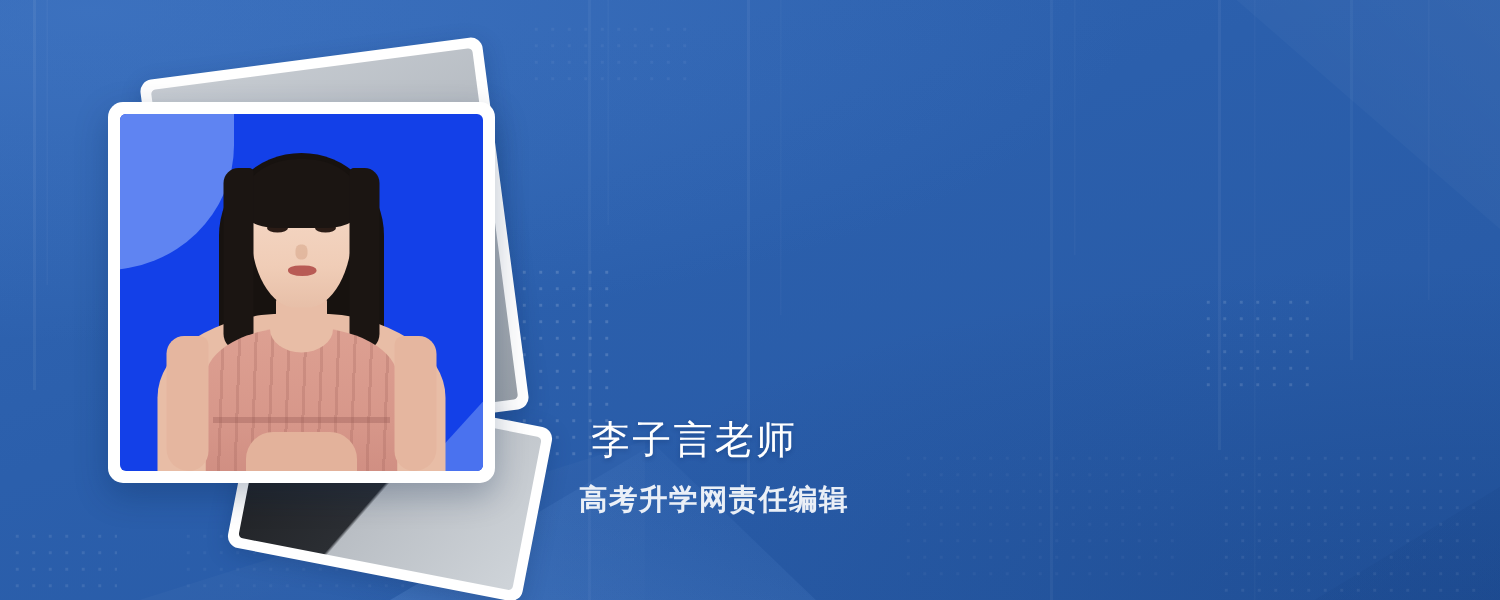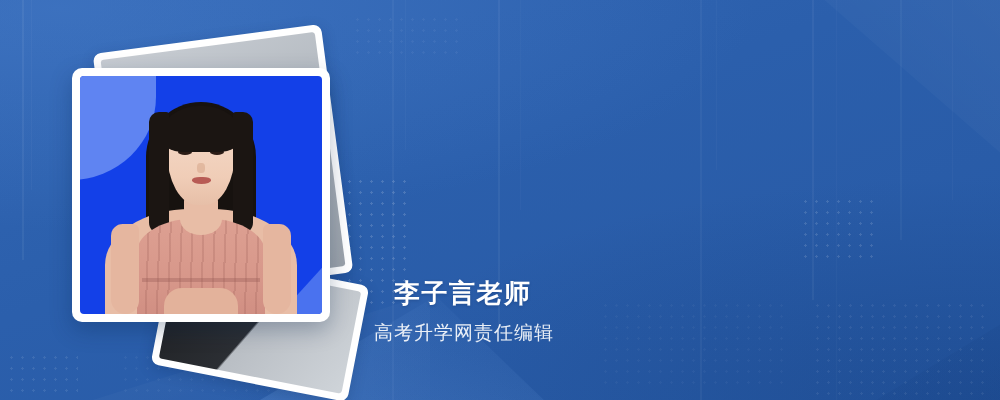--- a/index.html
+++ b/index.html
@@ -313,31 +313,31 @@
     color: #ffffff;
     letter-spacing: .5px;
     white-space: pre-line;
     text-shadow: 0 1px 3px rgba(12,40,88,.30);
   }
   #byline {
     position: absolute;
     top: 276px;
     left: 22px;
     font-size: 26px;
-    font-weight: bold;
+    font-weight: normal;
     color: #ffffff;
     letter-spacing: 1.5px;
     text-shadow: 0 1px 3px rgba(12,40,88,.30);
   }
   #role {
     position: absolute;
     top: 320px;
-    left: 2px;
+    left: 14px;
     font-size: 19px;
-    font-weight: normal;
+    font-weight: bold;
     color: rgba(255,255,255,.90);
     letter-spacing: 1px;
   }
 </style>
 </head>
 <body>
 
 <div id="cover">
 
   <div class="bg-grad-a"></div>

